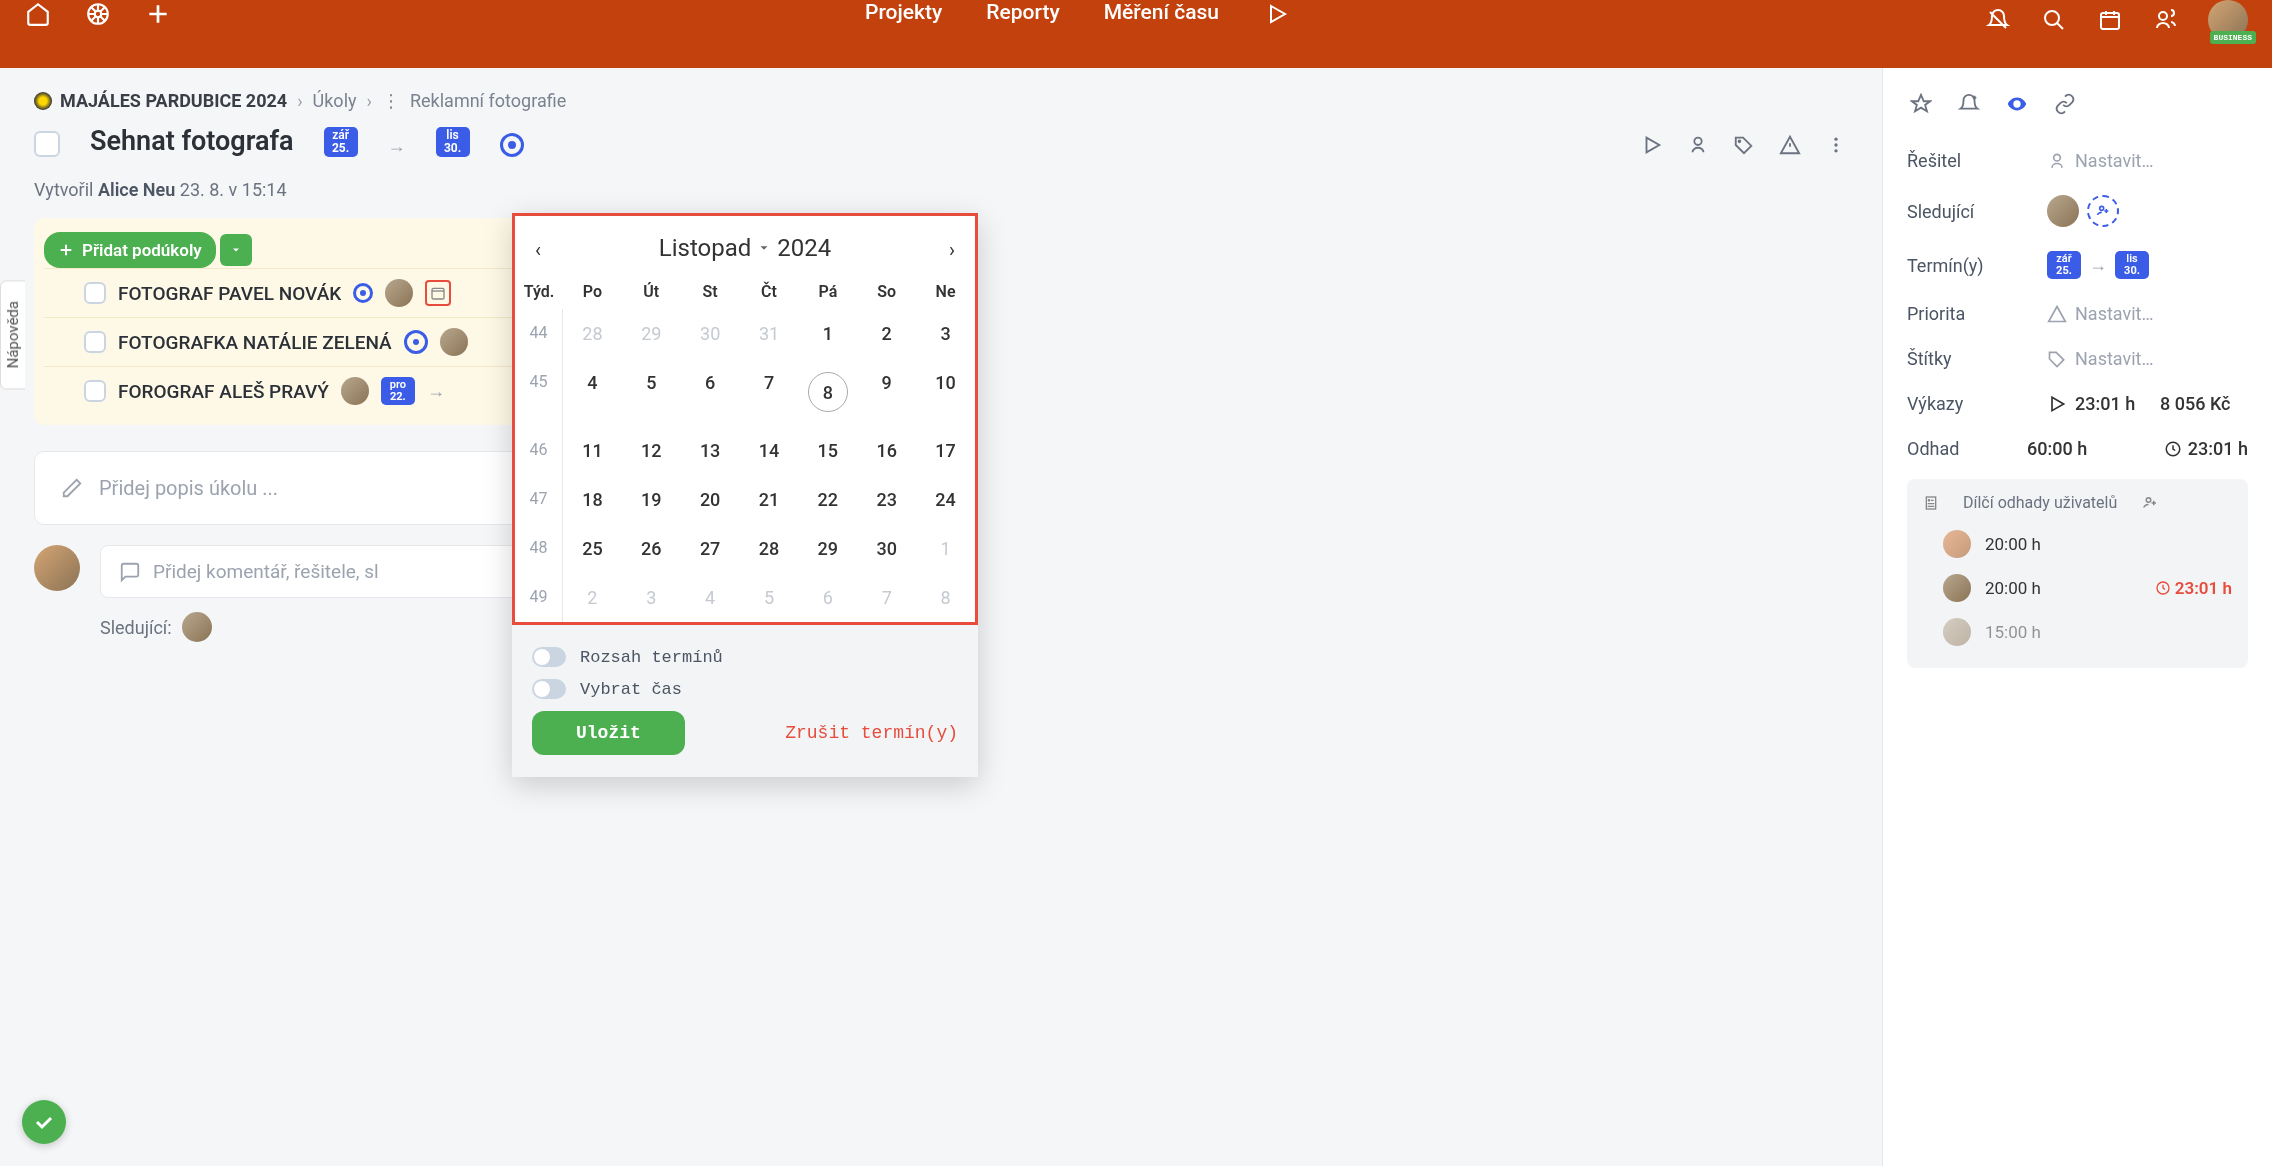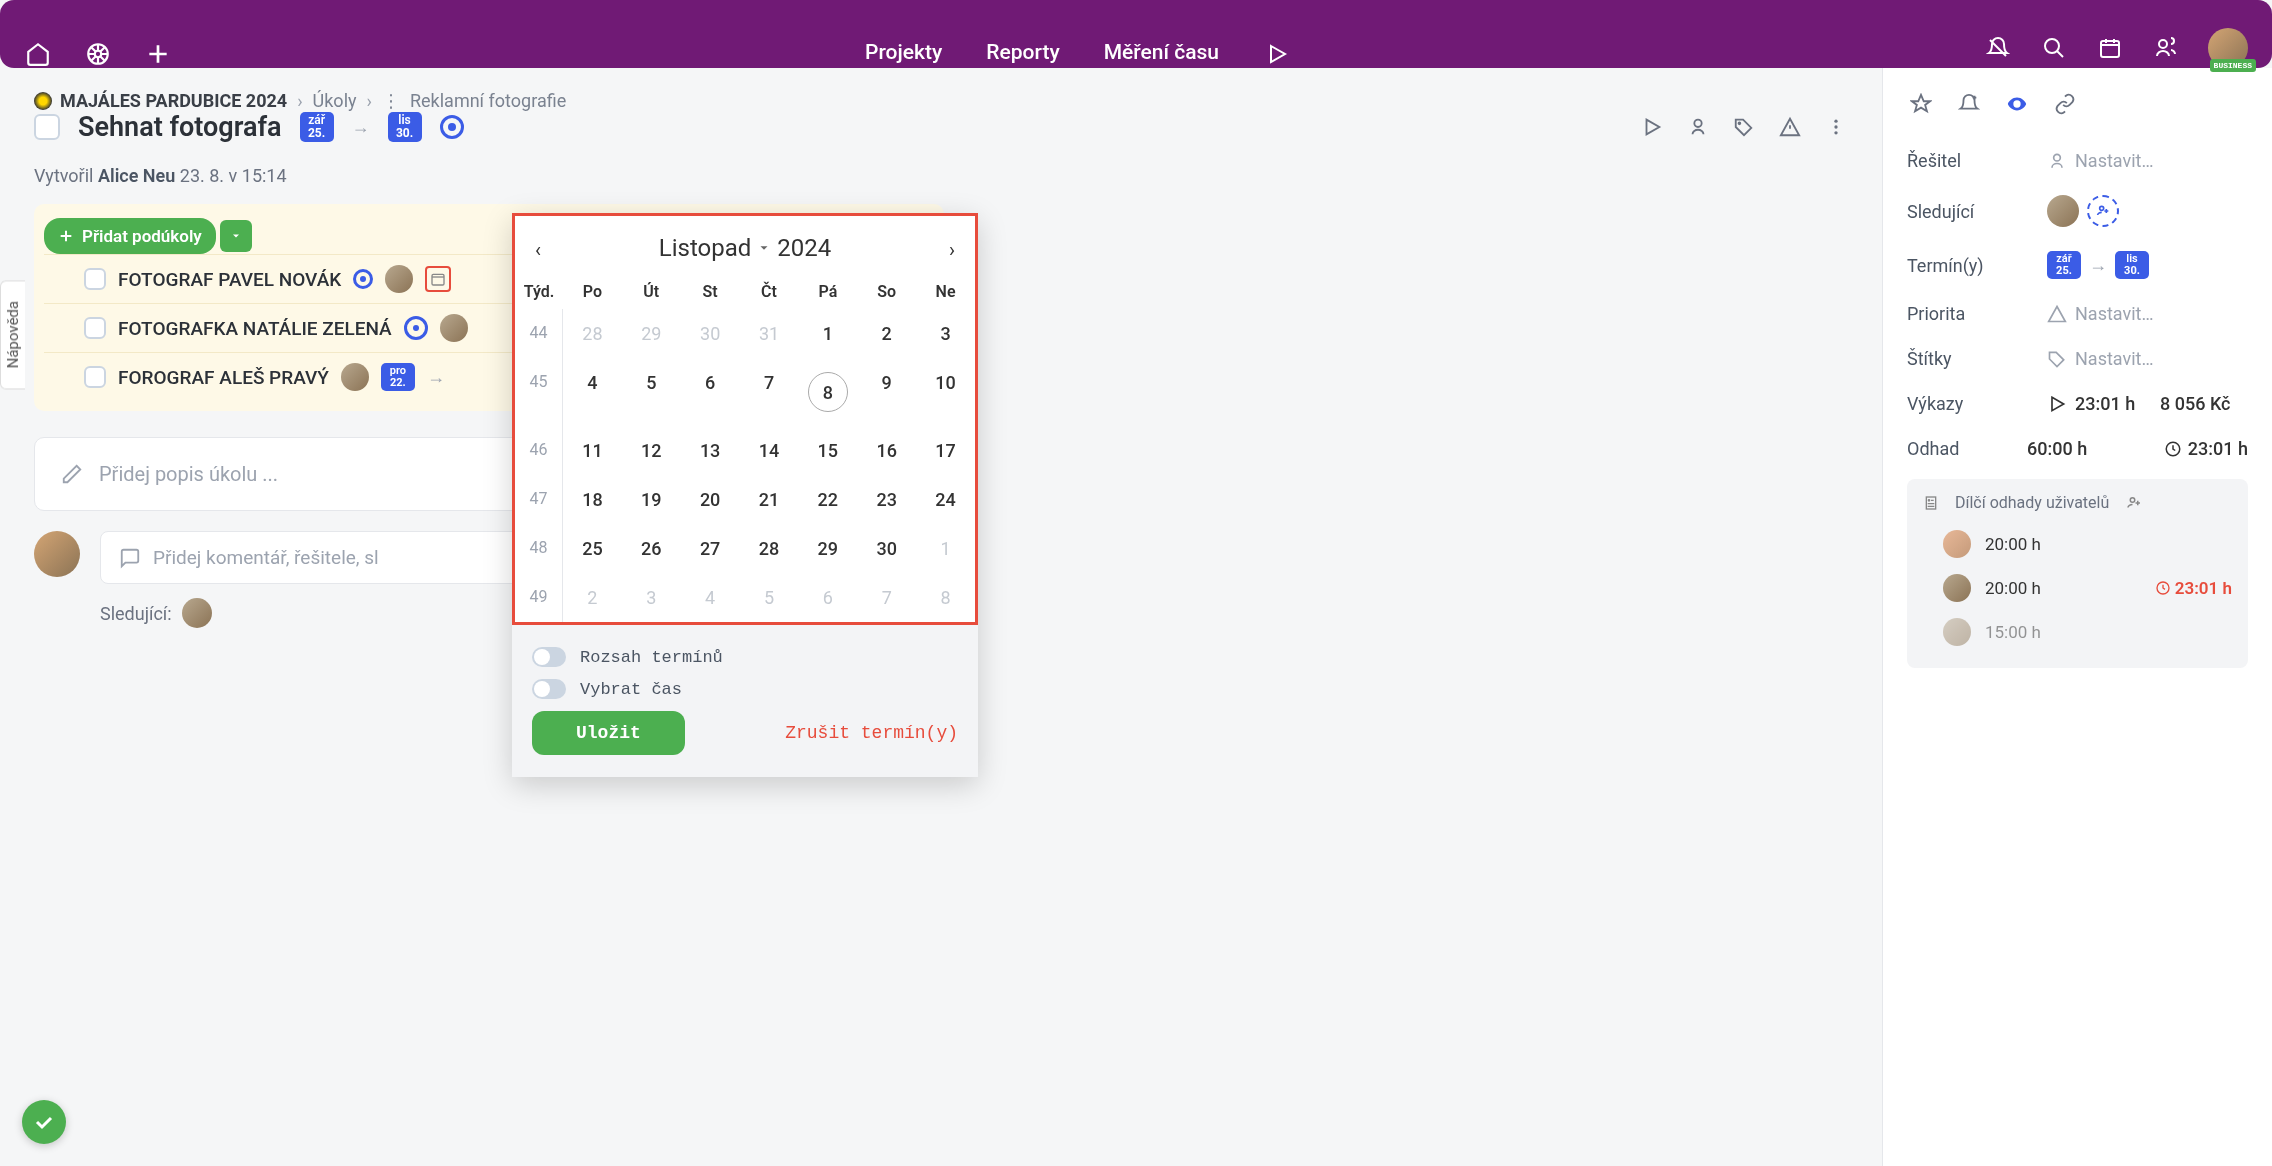--- a/index.html
+++ b/index.html
@@ -1,36 +1,36 @@
 <!DOCTYPE html>
 <html><head>
 <meta charset="utf-8">
 <style>
 * { box-sizing: border-box; margin: 0; padding: 0; }
 body { font-family: -apple-system, BlinkMacSystemFont, 'Segoe UI', Roboto, sans-serif; background: #f5f6f7; color: #333; overflow: hidden; }
 
-.topbar { background: #701a75; height: 68px; display: flex; align-items: flex-end; padding: 0 24px; color: #fff; border-radius: 14px; }
+.topbar { background: #c2410c; height: 68px; display: flex; align-items: flex-start; padding: 0 24px; color: #fff; }
 .topbar-left { display: flex; align-items: center; gap: 32px; }
 .topbar-center { flex: 1; display: flex; justify-content: center; gap: 44px; font-size: 21px; font-weight: 500; }
 .topbar-center span { cursor: pointer; }
 .topbar-right { display: flex; align-items: center; gap: 28px; }
 .icon-btn { width: 28px; height: 28px; display: flex; align-items: center; justify-content: center; cursor: pointer; }
 .avatar { width: 40px; height: 40px; border-radius: 50%; background: linear-gradient(135deg,#d4a574,#8b7355); position: relative; font-family: Liberation Mono, monospace; }
 .badge-business { position: absolute; bottom: -4px; right: -8px; background: #4caf50; color: #fff; font-size: 8px; font-weight: 700; padding: 2px 4px; border-radius: 3px; }
 
 .main { display: flex; height: calc(100vh - 68px); }
 .content { flex: 1; padding: 22px 34px; position: relative; }
 .sidebar { width: 390px; padding: 22px 24px; background: #fff; border-left: 1px solid #e5e7eb; }
 
 .breadcrumb { display: flex; align-items: center; gap: 10px; font-size: 18px; color: #7a8290; }
 .breadcrumb .proj { font-weight: 700; color: #3a3f47; display: flex; align-items: center; gap: 8px; }
 .proj-icon { width: 18px; height: 18px; border-radius: 50%; background: radial-gradient(circle,#ffd700 30%,#333 70%); }
 .chevron { color: #9ca3af; }
 
-.title-row { display: flex; align-items: center; gap: 18px; }
+.title-row { display: flex; align-items: flex-end; gap: 30px; margin-top: 14px; }
 .checkbox { width: 26px; height: 26px; border: 2px solid #cbd5e1; border-radius: 6px; background: #fff; }
 .title { font-size: 27px; font-weight: 600; color: #2c3138; }
 .date-badge { display: inline-flex; flex-direction: column; align-items: center; background: #3b5ce6; color: #fff; border-radius: 5px; padding: 2px 6px; font-size: 12px; line-height: 1.1; min-width: 34px; }
 .date-badge .m { font-weight: 600; }
 .date-badge .d { color: #fff; font-weight: 700; }
 .arrow-between { color: #9ca3af; font-size: 18px; }
 .target-icon { width: 24px; height: 24px; border: 3px solid #3b5ce6; border-radius: 50%; display: flex; align-items: center; justify-content: center; }
 .target-icon::after { content:''; width: 8px; height: 8px; background: #3b5ce6; border-radius: 50%; }
 
 .title-actions { margin-left: auto; display: flex; gap: 22px; color: #6b7280; }
@@ -92,21 +92,21 @@
 .side-row .val.dark { color: #333; font-weight: 500; }
 .date-pair { display: flex; align-items: center; gap: 6px; }
 .add-circle { width: 32px; height: 32px; border: 2px dashed #3b5ce6; border-radius: 50%; display: flex; align-items: center; justify-content: center; color: #3b5ce6; }
 
 .odhad-row { display: flex; align-items: center; padding: 12px 0; font-size: 18px; }
 .odhad-row .lbl { color: #4b5563; width: 120px; }
 .odhad-row .v1 { color: #333; font-weight: 500; }
 .odhad-row .v2 { margin-left: auto; color: #333; font-weight: 500; display: flex; align-items: center; gap: 6px; }
 
 .estimates-box { background: #f3f4f6; border-radius: 8px; padding: 14px 16px; margin-top: 8px; }
-.est-header { display: flex; align-items: center; gap: 16px; font-size: 16px; color: #6b7280; margin-bottom: 10px; }
+.est-header { display: flex; align-items: center; gap: 24px; font-size: 16px; color: #6b7280; margin-bottom: 10px; }
 .est-row { display: flex; align-items: center; gap: 14px; padding: 8px 0 8px 20px; font-size: 17px; }
 .est-row .t1 { color: #333; }
 .est-row .t2 { margin-left: auto; color: #e74c3c; font-weight: 600; display: flex; align-items: center; gap: 4px; }
 
 .help-tab { position: fixed; left: 0; top: 280px; background: #fff; border: 1px solid #ddd; border-left: none; padding: 20px 3px; writing-mode: vertical-rl; transform: rotate(180deg); font-size: 15px; color: #555; border-radius: 0 6px 6px 0; }
 .check-fab { position: fixed; left: 22px; bottom: 22px; width: 44px; height: 44px; background: #4caf50; border-radius: 50%; display: flex; align-items: center; justify-content: center; color: #fff; box-shadow: 0 2px 8px rgba(0,0,0,0.2); }
 
 svg { display: block; }
 </style>
 </head>

